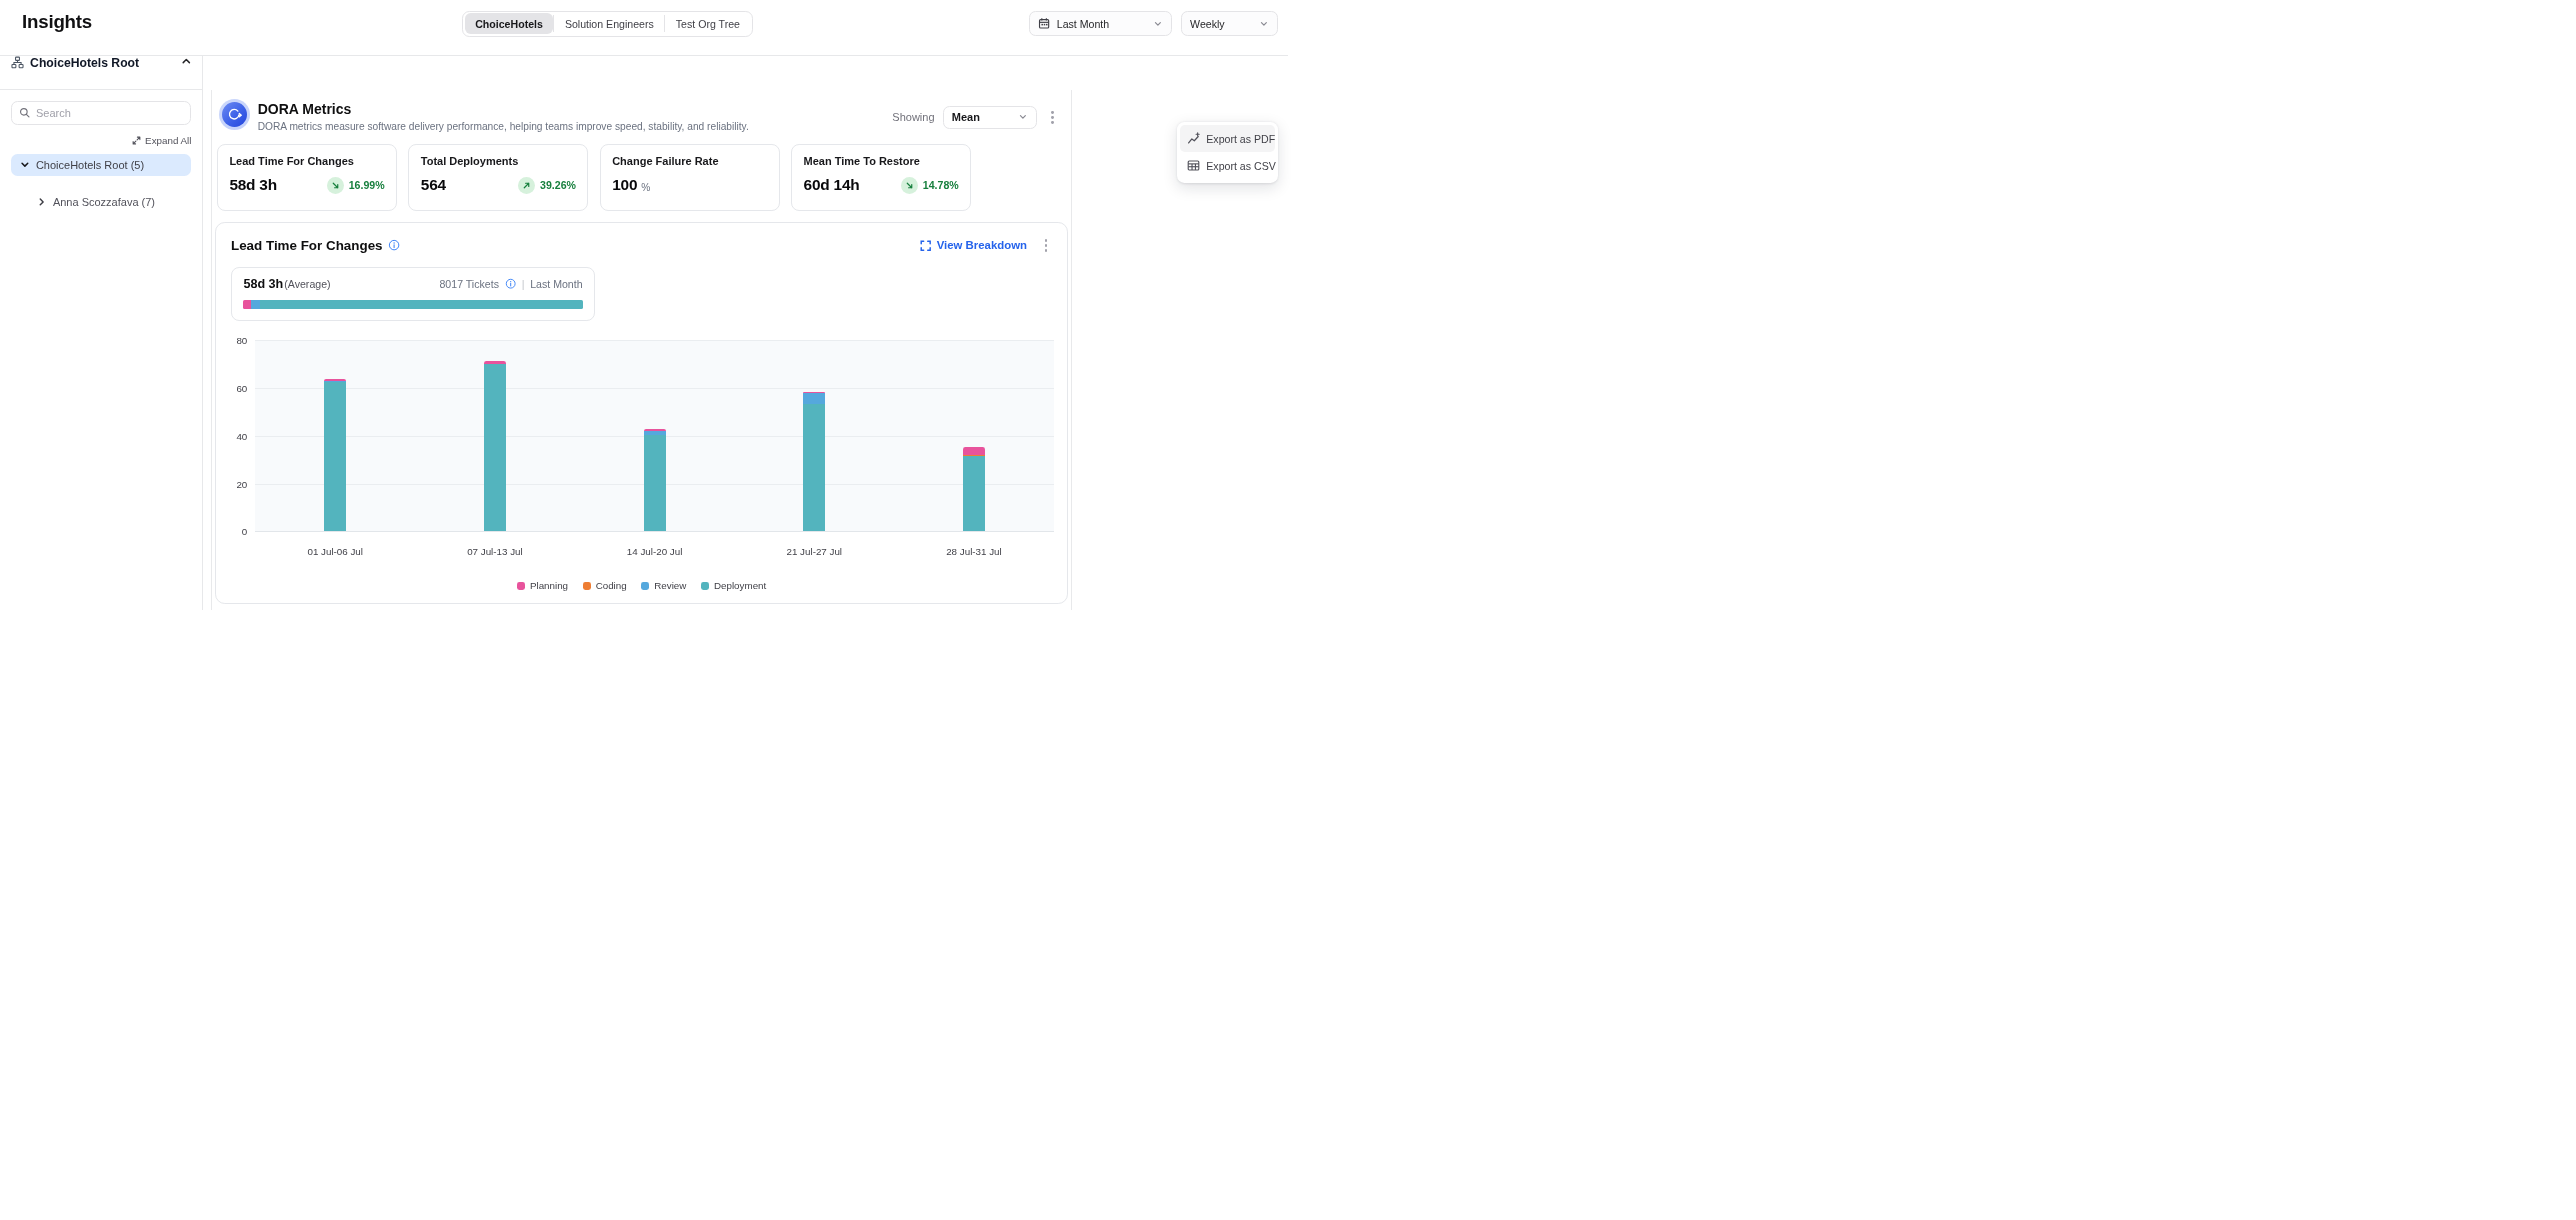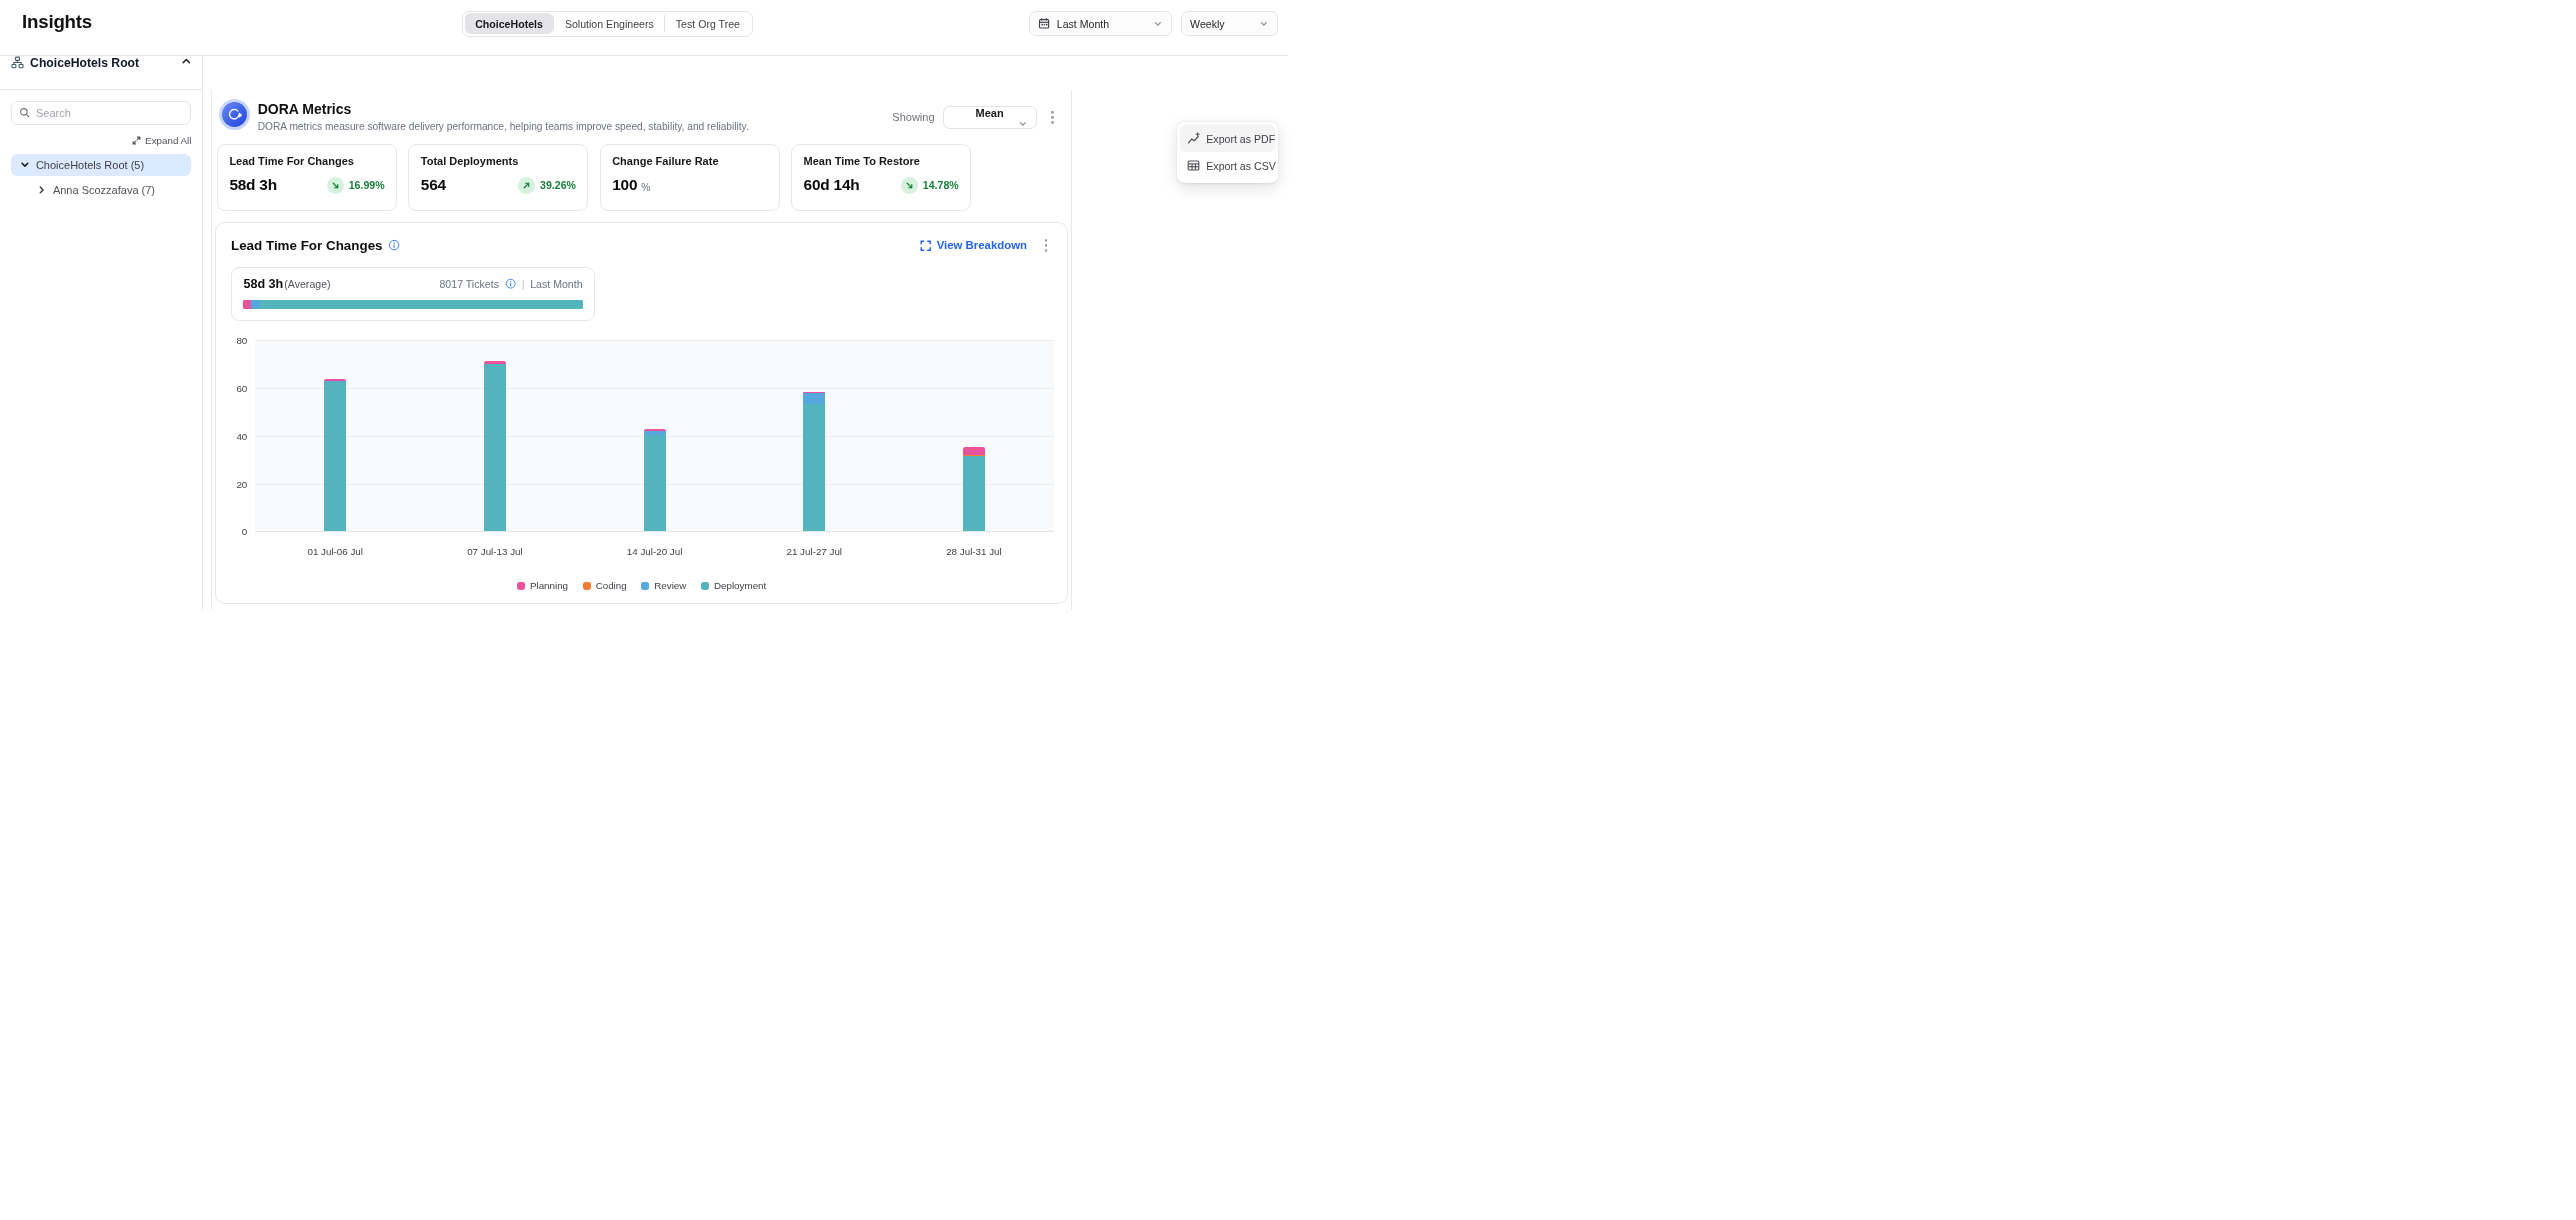--- a/index.html
+++ b/index.html
@@ -35,21 +35,21 @@
     display:flex; align-items:center; padding:0 7.3px; background:#fff; }
   .search-box input { border:none; outline:none; font-size:11px; margin-left:5.7px; width:138px;
     font-family:"Liberation Sans", sans-serif; color:#27272a; background:transparent; }
   .search-box input::placeholder { color:#a1a1aa; }
   .expand-all { display:flex; align-items:center; justify-content:flex-end; gap:4.1px; margin:9.8px 10.6px 0;
     font-size:9.8px; color:#52525b; cursor:pointer; }
   .tree { margin:8.1px 10.6px 0; }
   .tree-row { display:flex; align-items:center; height:22px; border-radius:6.5px; font-size:11px;
     color:#3f3f46; cursor:pointer; padding-left:9px; gap:6.5px; }
   .tree-row.selected { background:#dbeafe; }
-  .tree-row.child { padding-left:26px; color:#52525b; margin-top:3px; }
+  .tree-row.child { padding-left:26px; color:#52525b; margin-top:15px; }
 
   
   .main-tabs { height:34px; border-bottom:0.8px solid #e7e8ea; position:relative; }
   .main-tabs .tabs-inner { position:absolute; left:325px; top:0; height:100%; display:flex; gap:21px; }
   .main-tab { display:flex; align-items:center; font-size:11.4px; color:#3f3f46; cursor:pointer; position:relative; }
   .main-tab.active { color:#09090b; font-weight:700; }
   .main-tab.active .underline { position:absolute; left:0; right:0; bottom:0; height:2.4px; background:#2563eb; border-radius:2.4px; }
 
   
   .panel { position:absolute; left:8.1px; top:34px; width:861px; bottom:-8.1px;
@@ -58,21 +58,21 @@
   .dora-icon { width:31px; height:31px; border-radius:50%; flex:none;
     background:radial-gradient(circle at 35% 30%, #cdd9fb, #c3d0fa); display:flex; align-items:center; justify-content:center; }
   .dora-icon .inner { width:25px; height:25px; border-radius:50%;
     background:linear-gradient(135deg,#6e8cf2 0%, #3d61e8 55%, #2446dd 100%); display:flex; align-items:center; justify-content:center; }
   .dora-titles { margin-left:8.1px; padding-top:1.6px; }
   .dora-title { font-size:14px; font-weight:800; color:#0f0f10; }
   .dora-desc { font-size:10.2px; color:#6b7280; margin-top:4.1px; }
   .dora-right { margin-left:auto; display:flex; align-items:center; gap:8.1px; padding-top:6.5px; padding-right:5.7px; }
   .showing-lbl { font-size:11px; color:#71717a; }
   .mean-select { width:94px; height:23.6px; border:0.8px solid #e4e4e7; border-radius:6.5px; background:#fff;
-    display:flex; align-items:center; padding:0 8.1px; font-size:11px; font-weight:700; color:#18181b; cursor:pointer;flex-direction:column; }
+    display:flex; align-items:center; padding:0 8.1px; font-size:11px; font-weight:700; color:#18181b; cursor:pointer; }
   .kebab { display:flex; flex-direction:column; gap:2.4px; padding:3.3px 4.9px; cursor:pointer; margin-left:1.6px; }
   .kebab i { width:2.8px; height:2.8px; border-radius:50%; background:#a1a1aa; }
 
   
   .export-menu { position:absolute; left:1177px; top:122px; width:101px; background:#fff; border-radius:7.3px;
     box-shadow:0 0.8px 2.4px rgba(16,24,40,.1), 0 4.9px 14.6px rgba(16,24,40,.12); padding:3.3px; z-index:30; }
   .export-item { display:flex; align-items:center; gap:6.5px; height:27px; border-radius:4.9px; padding:0 6.5px;
     font-size:10.6px; color:#3f3f46; cursor:pointer; white-space:nowrap; }
   .export-item.hover { background:#f4f4f5; }
 

